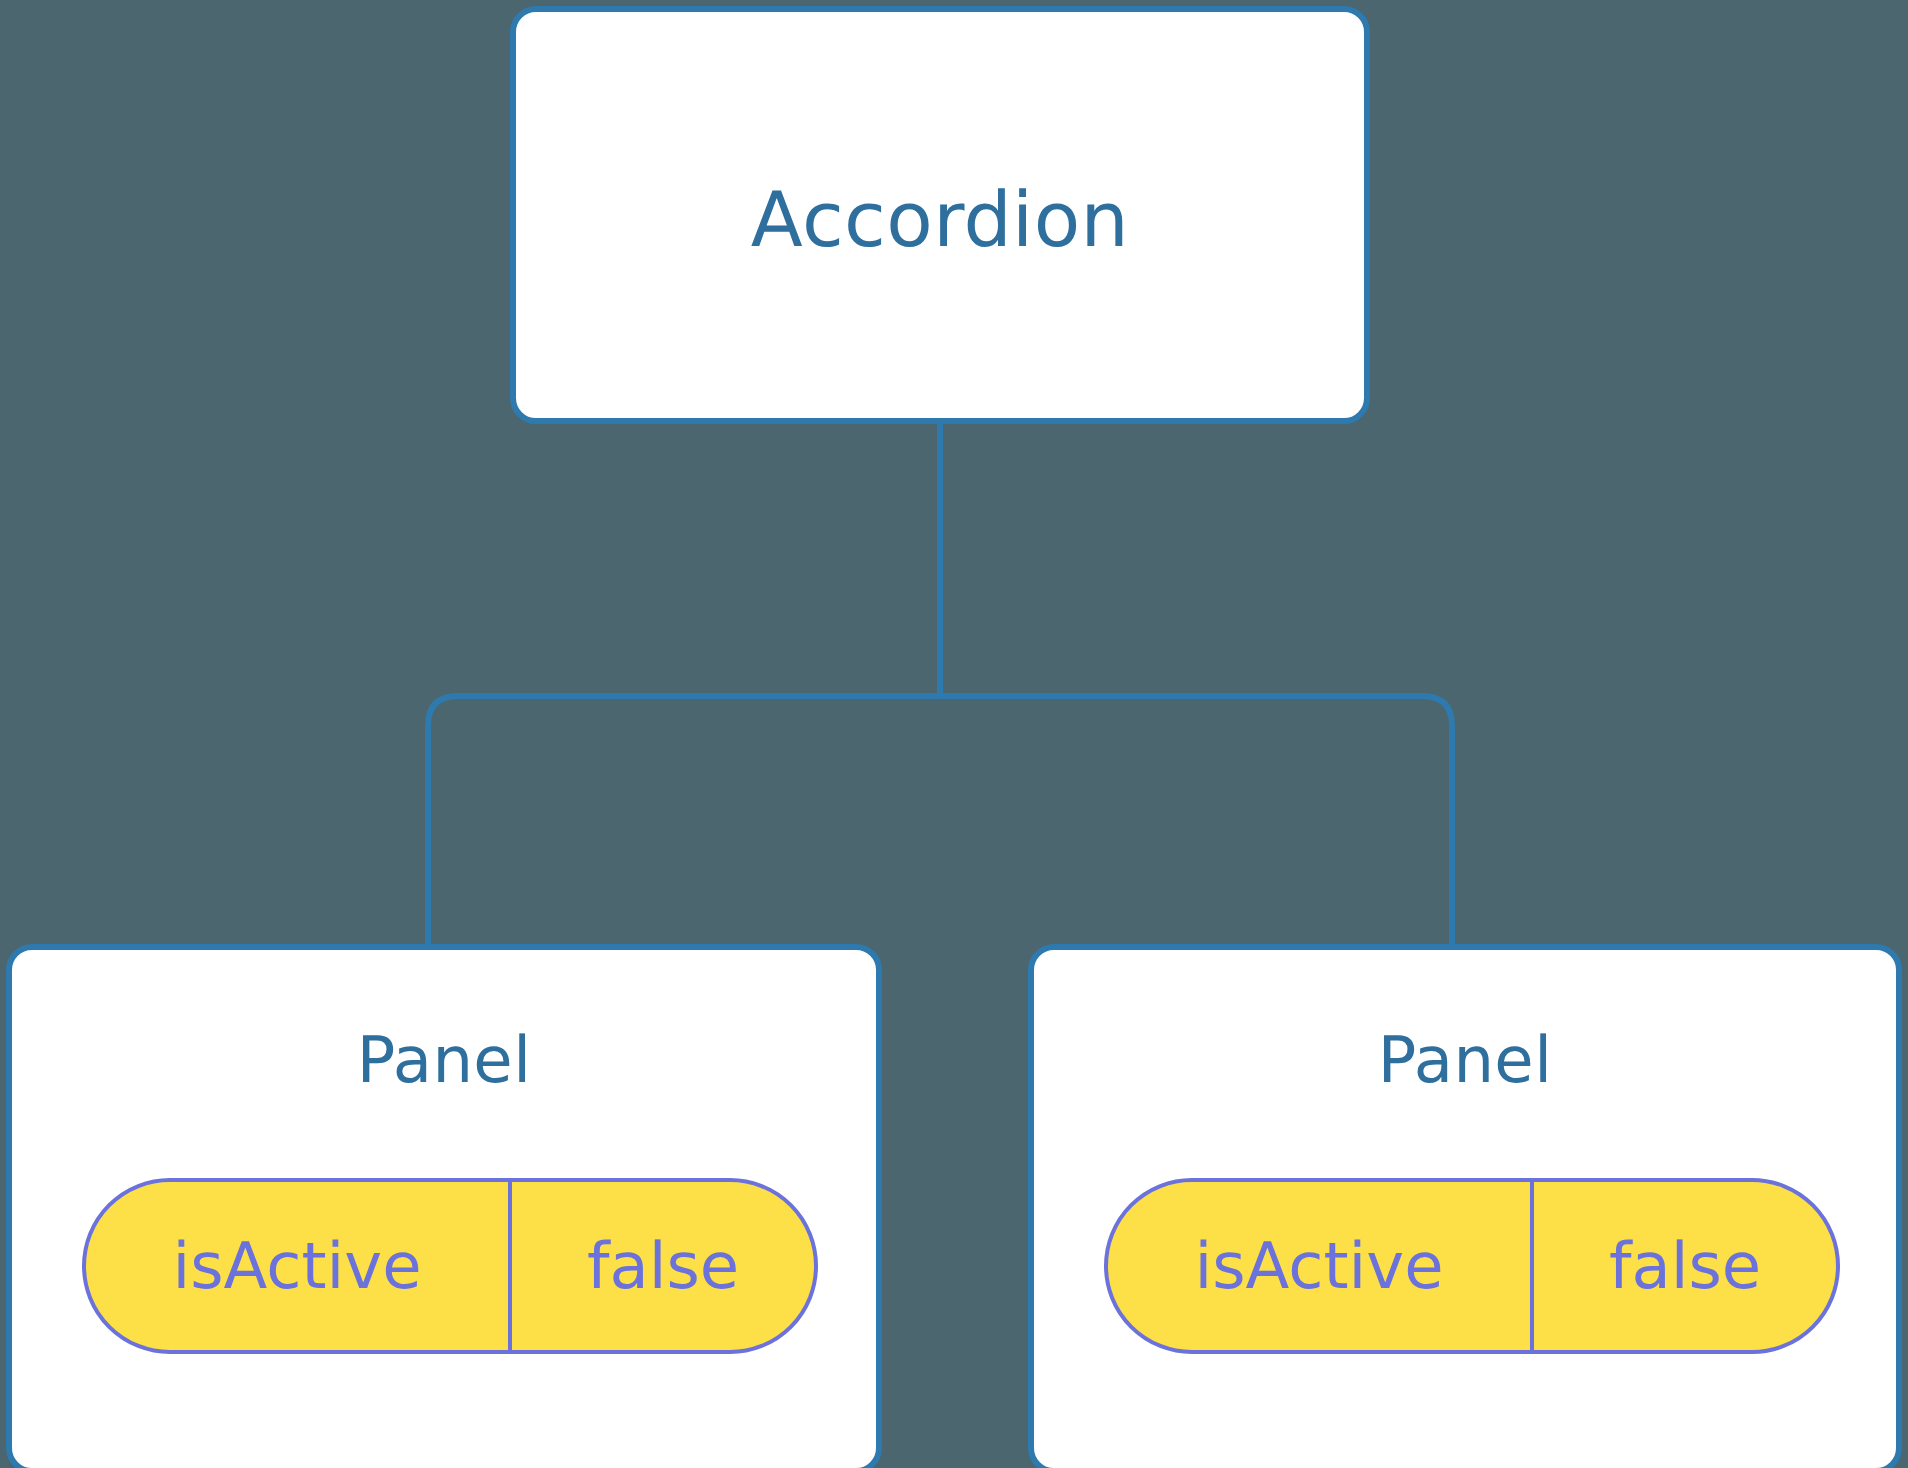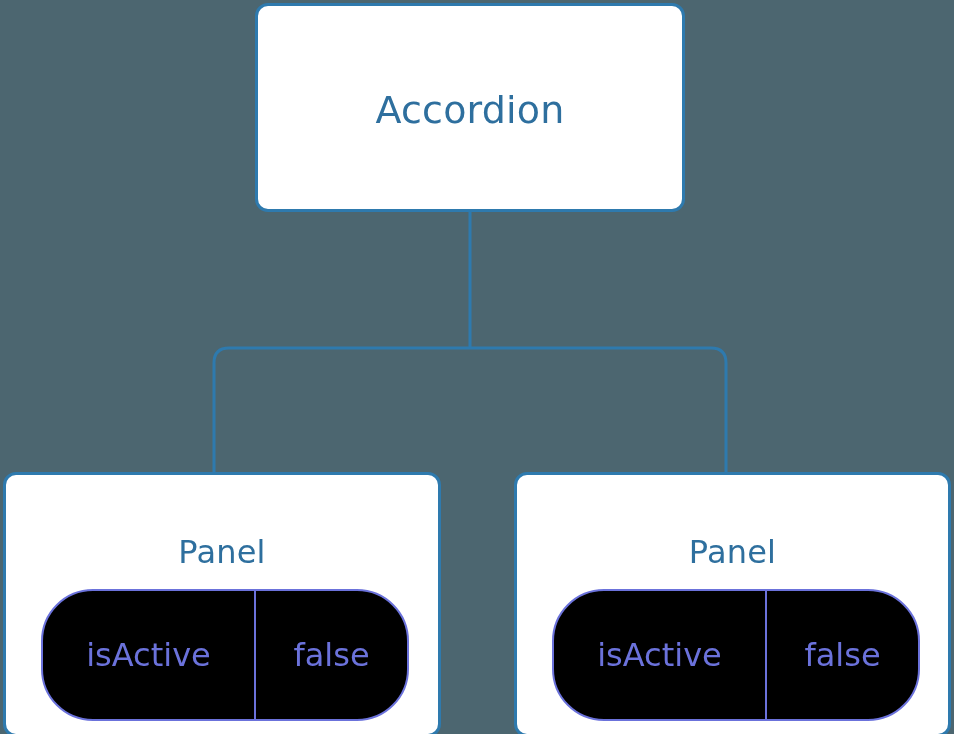--- a/index.html
+++ b/index.html
@@ -61,33 +61,33 @@
 
   .panel-node {
     top: 472px;
     width: 438px;
     height: 265px;
   }
   #node-panel-0 { left: 3px; }
   #node-panel-1 { left: 514px; width: 437px; }
 
   .panel-node .node-title {
-    top: 58px;
+    top: 36px;
     font-size: 32px;
   }
 
   
   .pill {
     position: absolute;
     top: 114px;
-    height: 132px;
+    height: 88px;
     box-sizing: border-box;
     border: 2px solid #6B72DB;
     border-radius: 52px;
-    background: #000000;
+    background: #fde047;
     display: flex;
     align-items: stretch;
     overflow: hidden;
   }
   #node-panel-0 .pill { left: 35px; width: 368px; }
   #node-panel-1 .pill { left: 35px; width: 368px; }
 
   .pill-cell {
     display: flex;
     align-items: center;

